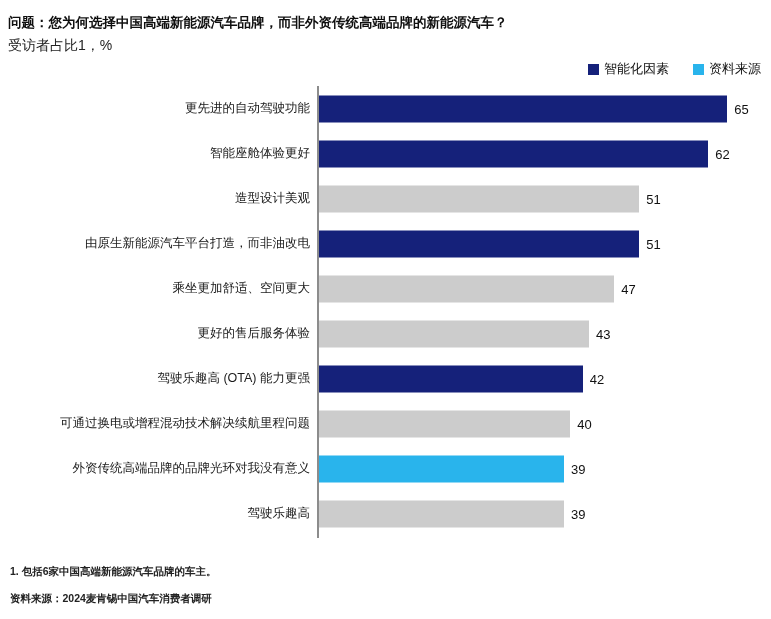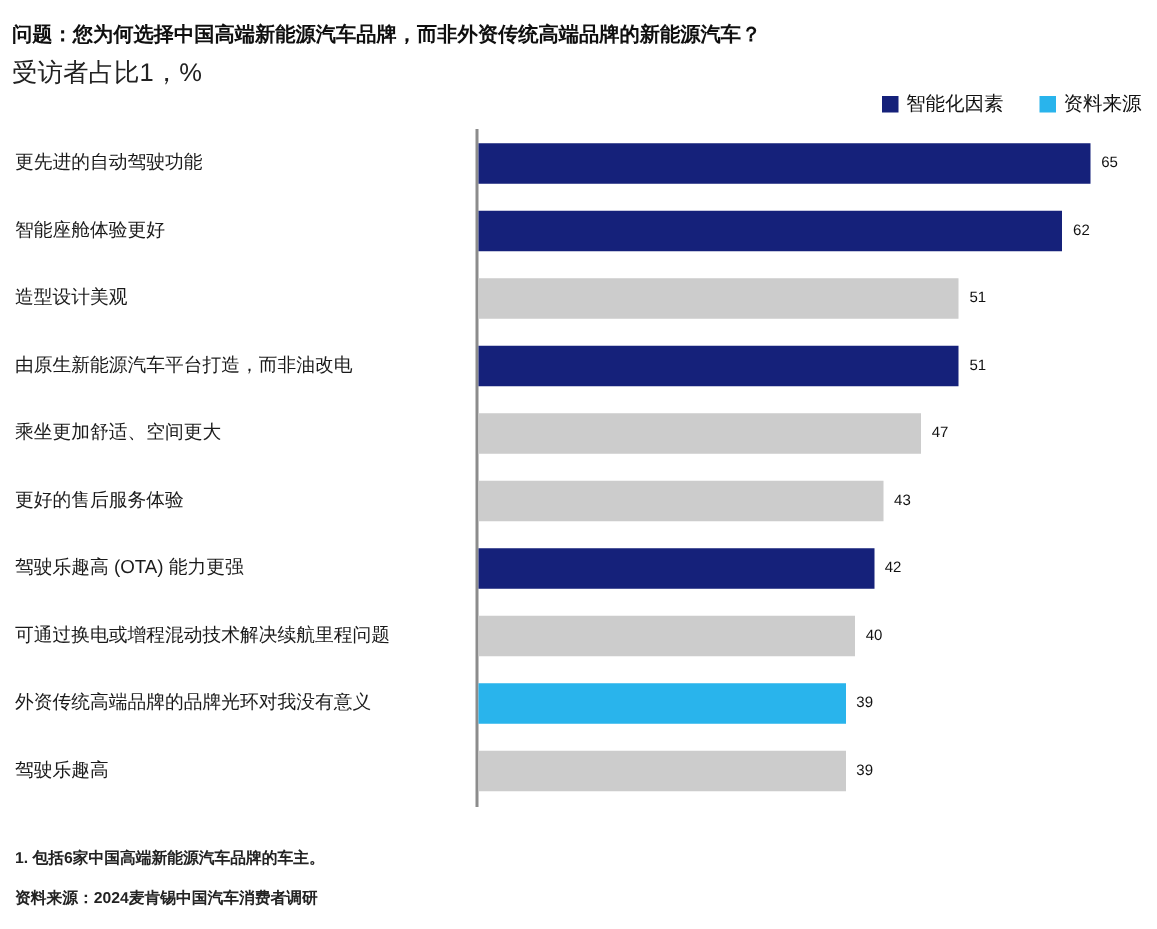--- a/index.html
+++ b/index.html
@@ -29,21 +29,21 @@
     font-size: 13.5px;
     font-weight: bold;
     letter-spacing: 0px;
     color: #0f0f0f;
     white-space: nowrap;
   }
   .subtitle {
     position: absolute;
     left: 8px;
     top: 37px;
-    font-size: 17px;
+    font-size: 14px;
     color: #222;
     white-space: nowrap;
   }
   .legend {
     position: absolute;
     right: 10px;
     top: 60px;
     display: flex;
     align-items: center;
     gap: 24px;
@@ -91,35 +91,35 @@
     display: flex;
     align-items: center;
   }
   .row-label {
     position: absolute;
     left: 10px;
     width: 300px;
     font-size: 12.5px;
     color: #1a1a1a;
     line-height: 1.25;
-    text-align: left;
+    text-align: right;
   }
   .bar-wrap {
     position: absolute;
     left: 319px;
     top: 50%;
     transform: translateY(-50%);
     display: flex;
     align-items: center;
   }
   .bar {
     height: 27px;
   }
   .bar-value {
-    font-size: 10px;
+    font-size: 13px;
     color: #111;
     margin-left: 7px;
     font-weight: normal;
   }
   .footnote {
     position: absolute;
     left: 10px;
     font-size: 10.5px;
     color: #222;
     font-weight: bold;

